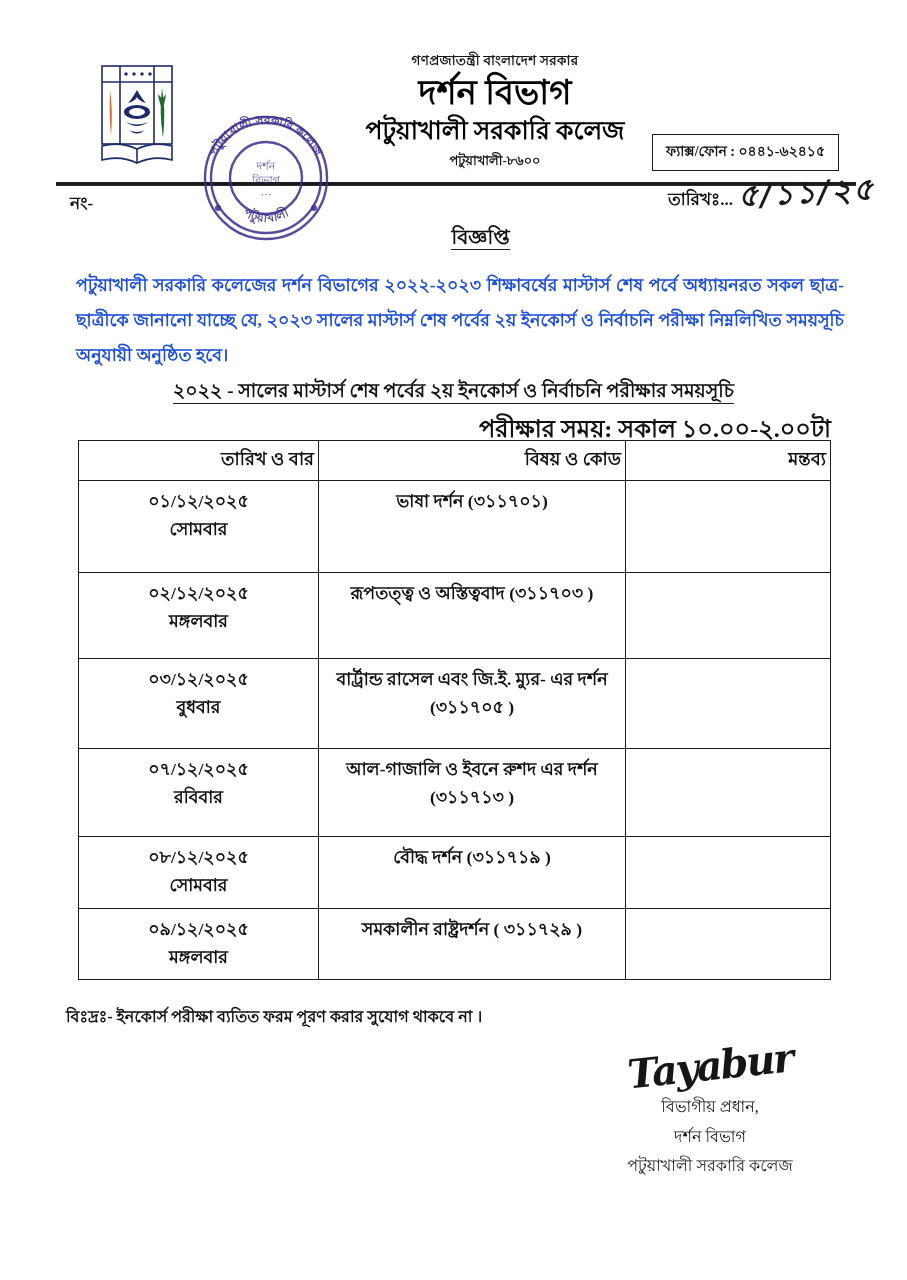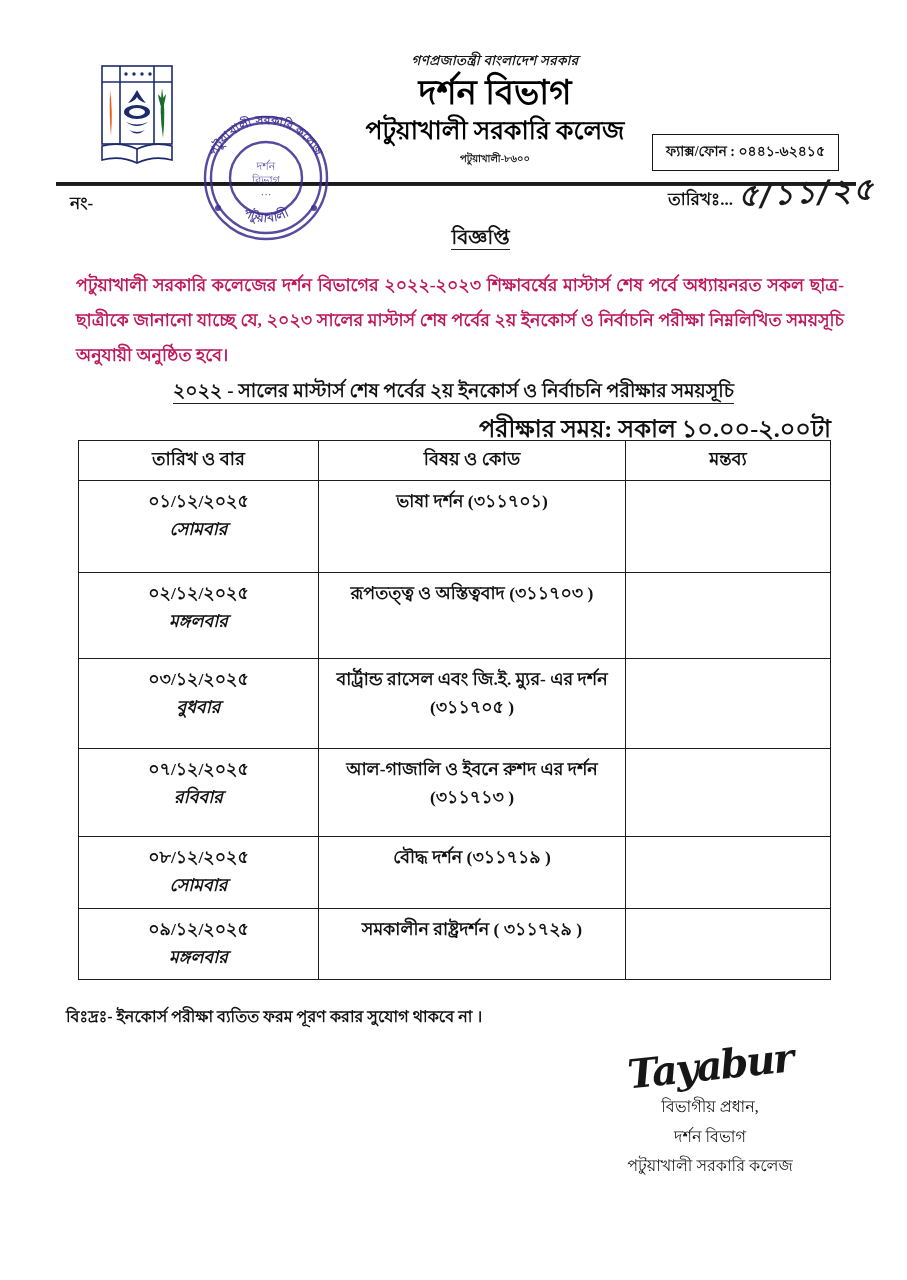--- a/index.html
+++ b/index.html
@@ -50,38 +50,37 @@
     top: 0px;
     width: 430px;
     text-align: center;
   }
   .gov-line {
     font-size: 13.5px;
     font-weight: 700;
     letter-spacing: .3px;
     line-height: 1.3;
     color: #151515;
-    font-style: italic;
   }
   .dept-line {
     font-size: 34px;
     font-weight: 700;
     line-height: 1.28;
     margin-top: 1px;
     color: #000;
   }
   .college-line {
     font-size: 25px;
     font-weight: 700;
     line-height: 1.3;
     margin-top: 1px;
     color: #000;
   }
   .postcode-line {
-    font-size: 10px;
+    font-size: 13px;
     font-weight: 700;
     margin-top: 3px;
     color: #151515;
   }
 
   .fax-box {
     position: absolute;
     right: 68px;
     top: 82px;
     border: 1.6px solid #1a1a1a;
@@ -150,21 +149,21 @@
   
   .para {
     position: absolute;
     top: 268px;
     left: 76px;
     width: 768px;
     font-size: 17.5px;
     font-weight: 700;
     line-height: 2.0;
     text-align: justify;
-    color: #be185d;
+    color: #1d4ed8;
   }
 
   
   .sched-title {
     position: absolute;
     top: 376px;
     left: 0;
     width: 907px;
     text-align: center;
     font-size: 19px;
@@ -197,27 +196,28 @@
     vertical-align: top;
     font-weight: 700;
     color: #111;
     padding: 6px 4px 8px 4px;
   }
   .sched-table th {
     font-size: 18px;
     height: 30px;
     vertical-align: middle;
     padding: 4px;
+    text-align: right;
   }
   .col-date   { width: 240px; }
   .col-sub    { width: 307px; }
   .col-remark { width: 205px; }
   .sched-table td { font-size: 17.5px; line-height: 1.62; }
   .cell-date .d1 { display: block; }
-  .cell-date .d2 { display: block; font-style: italic; }
+  .cell-date .d2 { display: block; }
   .cell-sub .s1 { display: block; }
   .cell-sub .s2 { display: block; }
 
   
   .note {
     position: absolute;
     top: 1004px;
     left: 66px;
     font-size: 16px;
     font-weight: 700;

